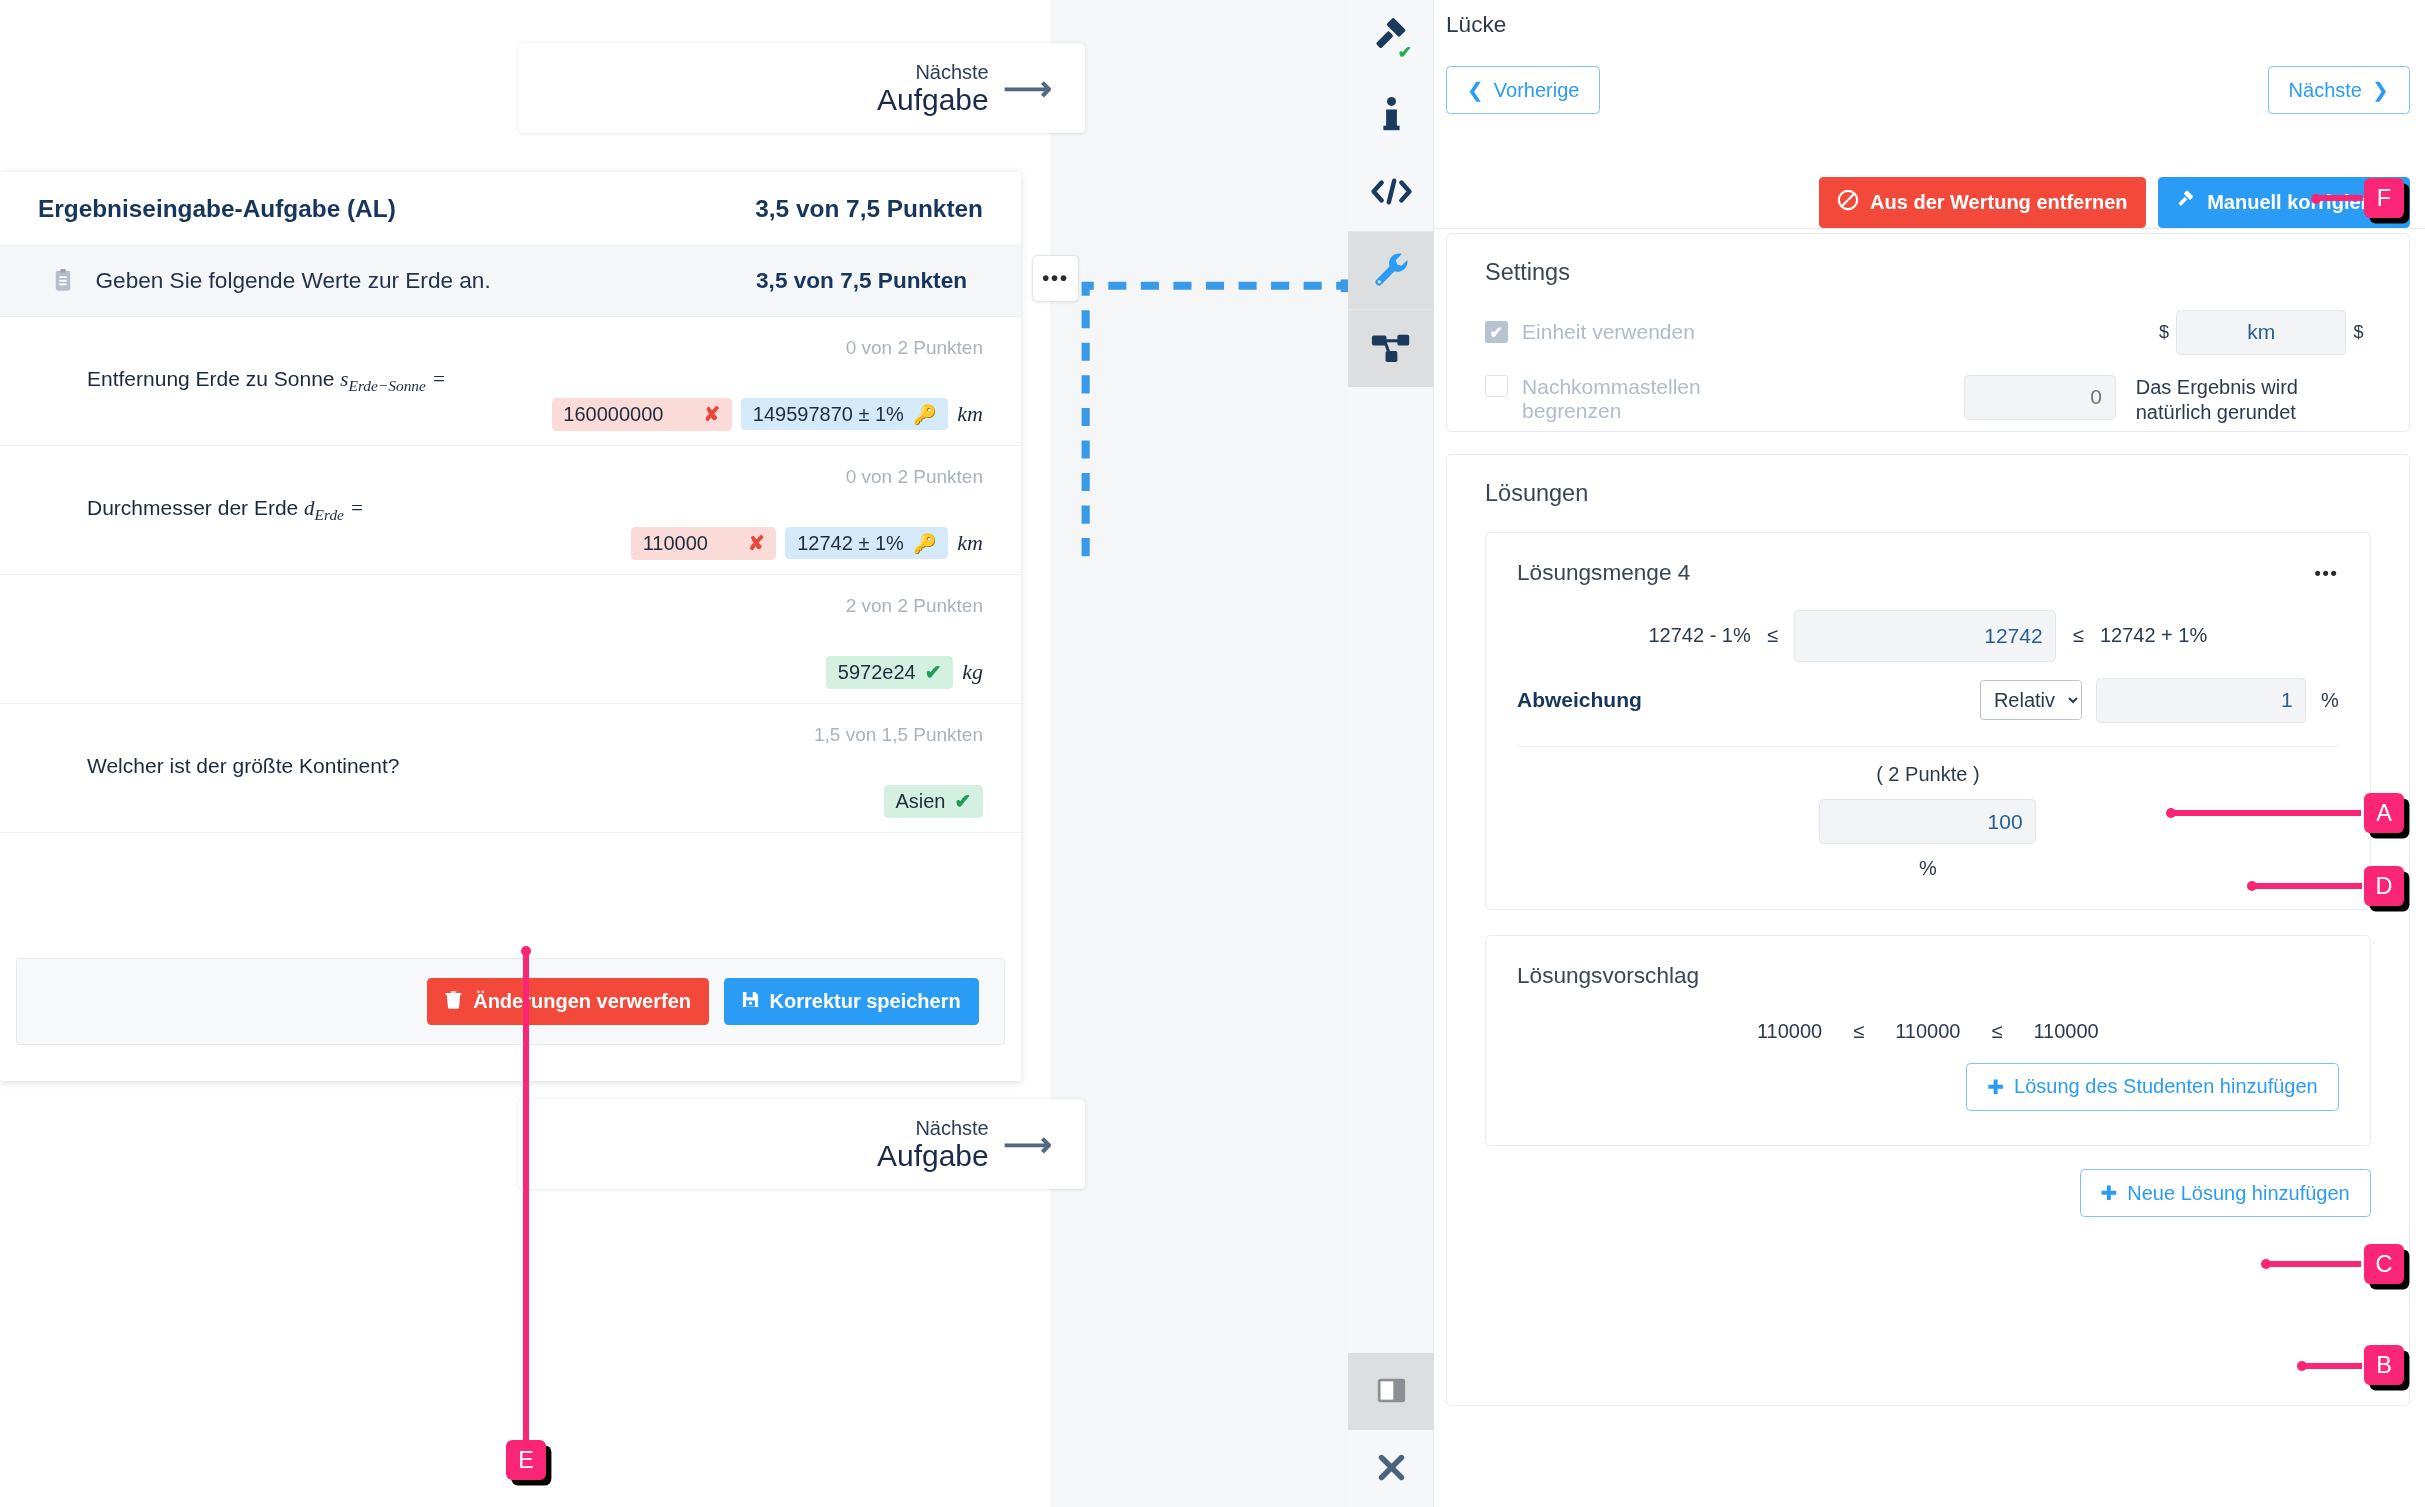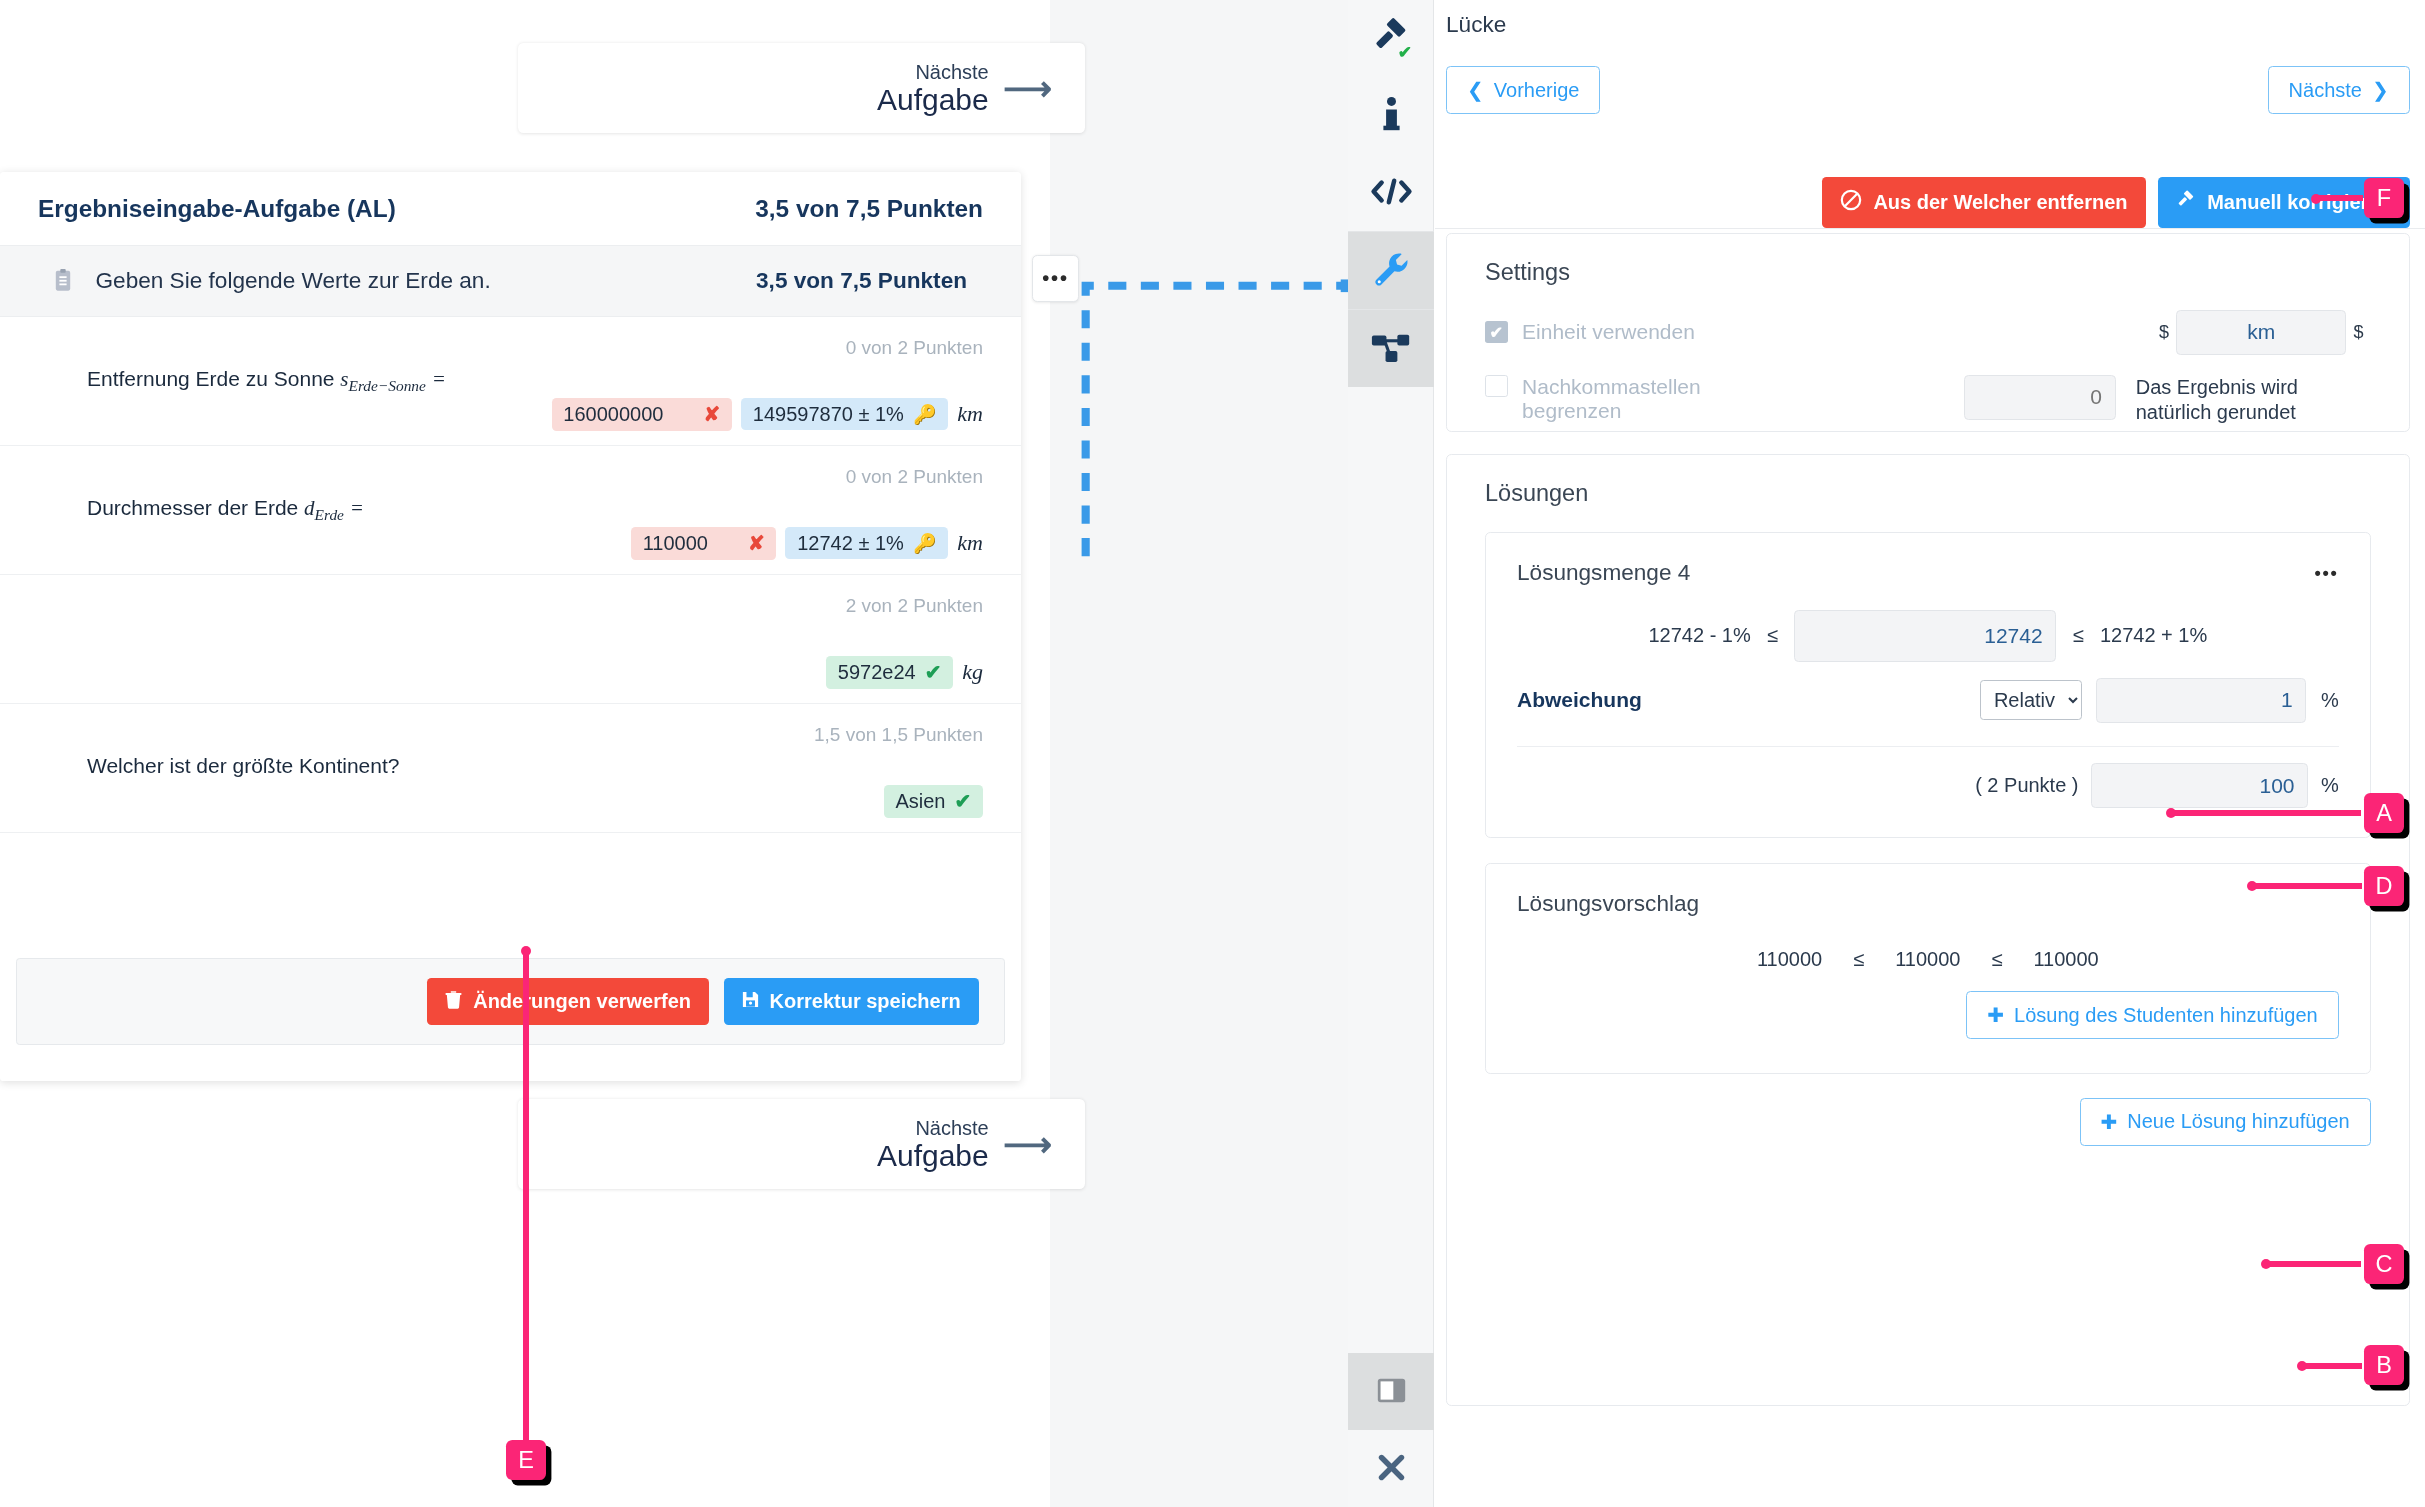--- a/index.html
+++ b/index.html
@@ -240,21 +240,21 @@
   .sel {
     background:#fff; border:0.9px solid #bcc3cb; border-radius:3.6px;
     height: 40px; font-size: 20px; color:#2b3a4d; padding: 0 9px;
     font-family: "Liberation Sans", sans-serif; cursor:pointer;
   }
   .pct { font-size: 20px; color:#2b3a4d; }
   .inner-hr { height:0.9px; background:#eceef1; margin: 23.5px 31px 0 31px; }
   .pts-row {
     display:flex; align-items:center; justify-content:flex-end;
     gap: 12.7px; padding: 16.3px 31px 29px 31px;
-    font-size: 20px; color:#2b3a4d;
+    font-size: 20px; color:#2b3a4d;flex-direction:column;
   }
   .vorschlag-vals {
     display:flex; align-items:center; justify-content:center;
     gap: 31px; padding: 31px 31px 0 31px; font-size: 20px; color:#2b3a4d;
   }
   .vorschlag-btnrow { display:flex; justify-content:flex-end; padding: 20px 31px 34px 31px; }
   .new-sol-row { display:flex; justify-content:flex-end; padding: 23.5px 38px 0 38px; }
 
   
   .anno {
@@ -505,21 +505,21 @@
     </button>
 
     <div class="action-row">
       <button class="btn btn-danger">
         <span>
           <svg width="22" height="22" viewBox="0 0 24 24">
             <circle cx="12" cy="12" r="10" fill="none" stroke="#fff" stroke-width="2.4"></circle>
             <path d="M5 19 L19 5" stroke="#fff" stroke-width="2.4"></path>
           </svg>
         </span>
-        <span>Aus der Welcher entfernen</span>
+        <span>Aus der Wertung entfernen</span>
       </button>
       <button class="btn btn-primary">
         <span>
           <svg width="20" height="20" viewBox="0 0 44 44">
             <g fill="#ffffff">
               <rect x="18" y="6" width="20" height="11" rx="2" transform="rotate(45 28 11)"></rect>
               <rect x="5" y="21" width="20" height="8" rx="2" transform="rotate(-45 15 25)"></rect>
             </g>
           </svg>
         </span>

